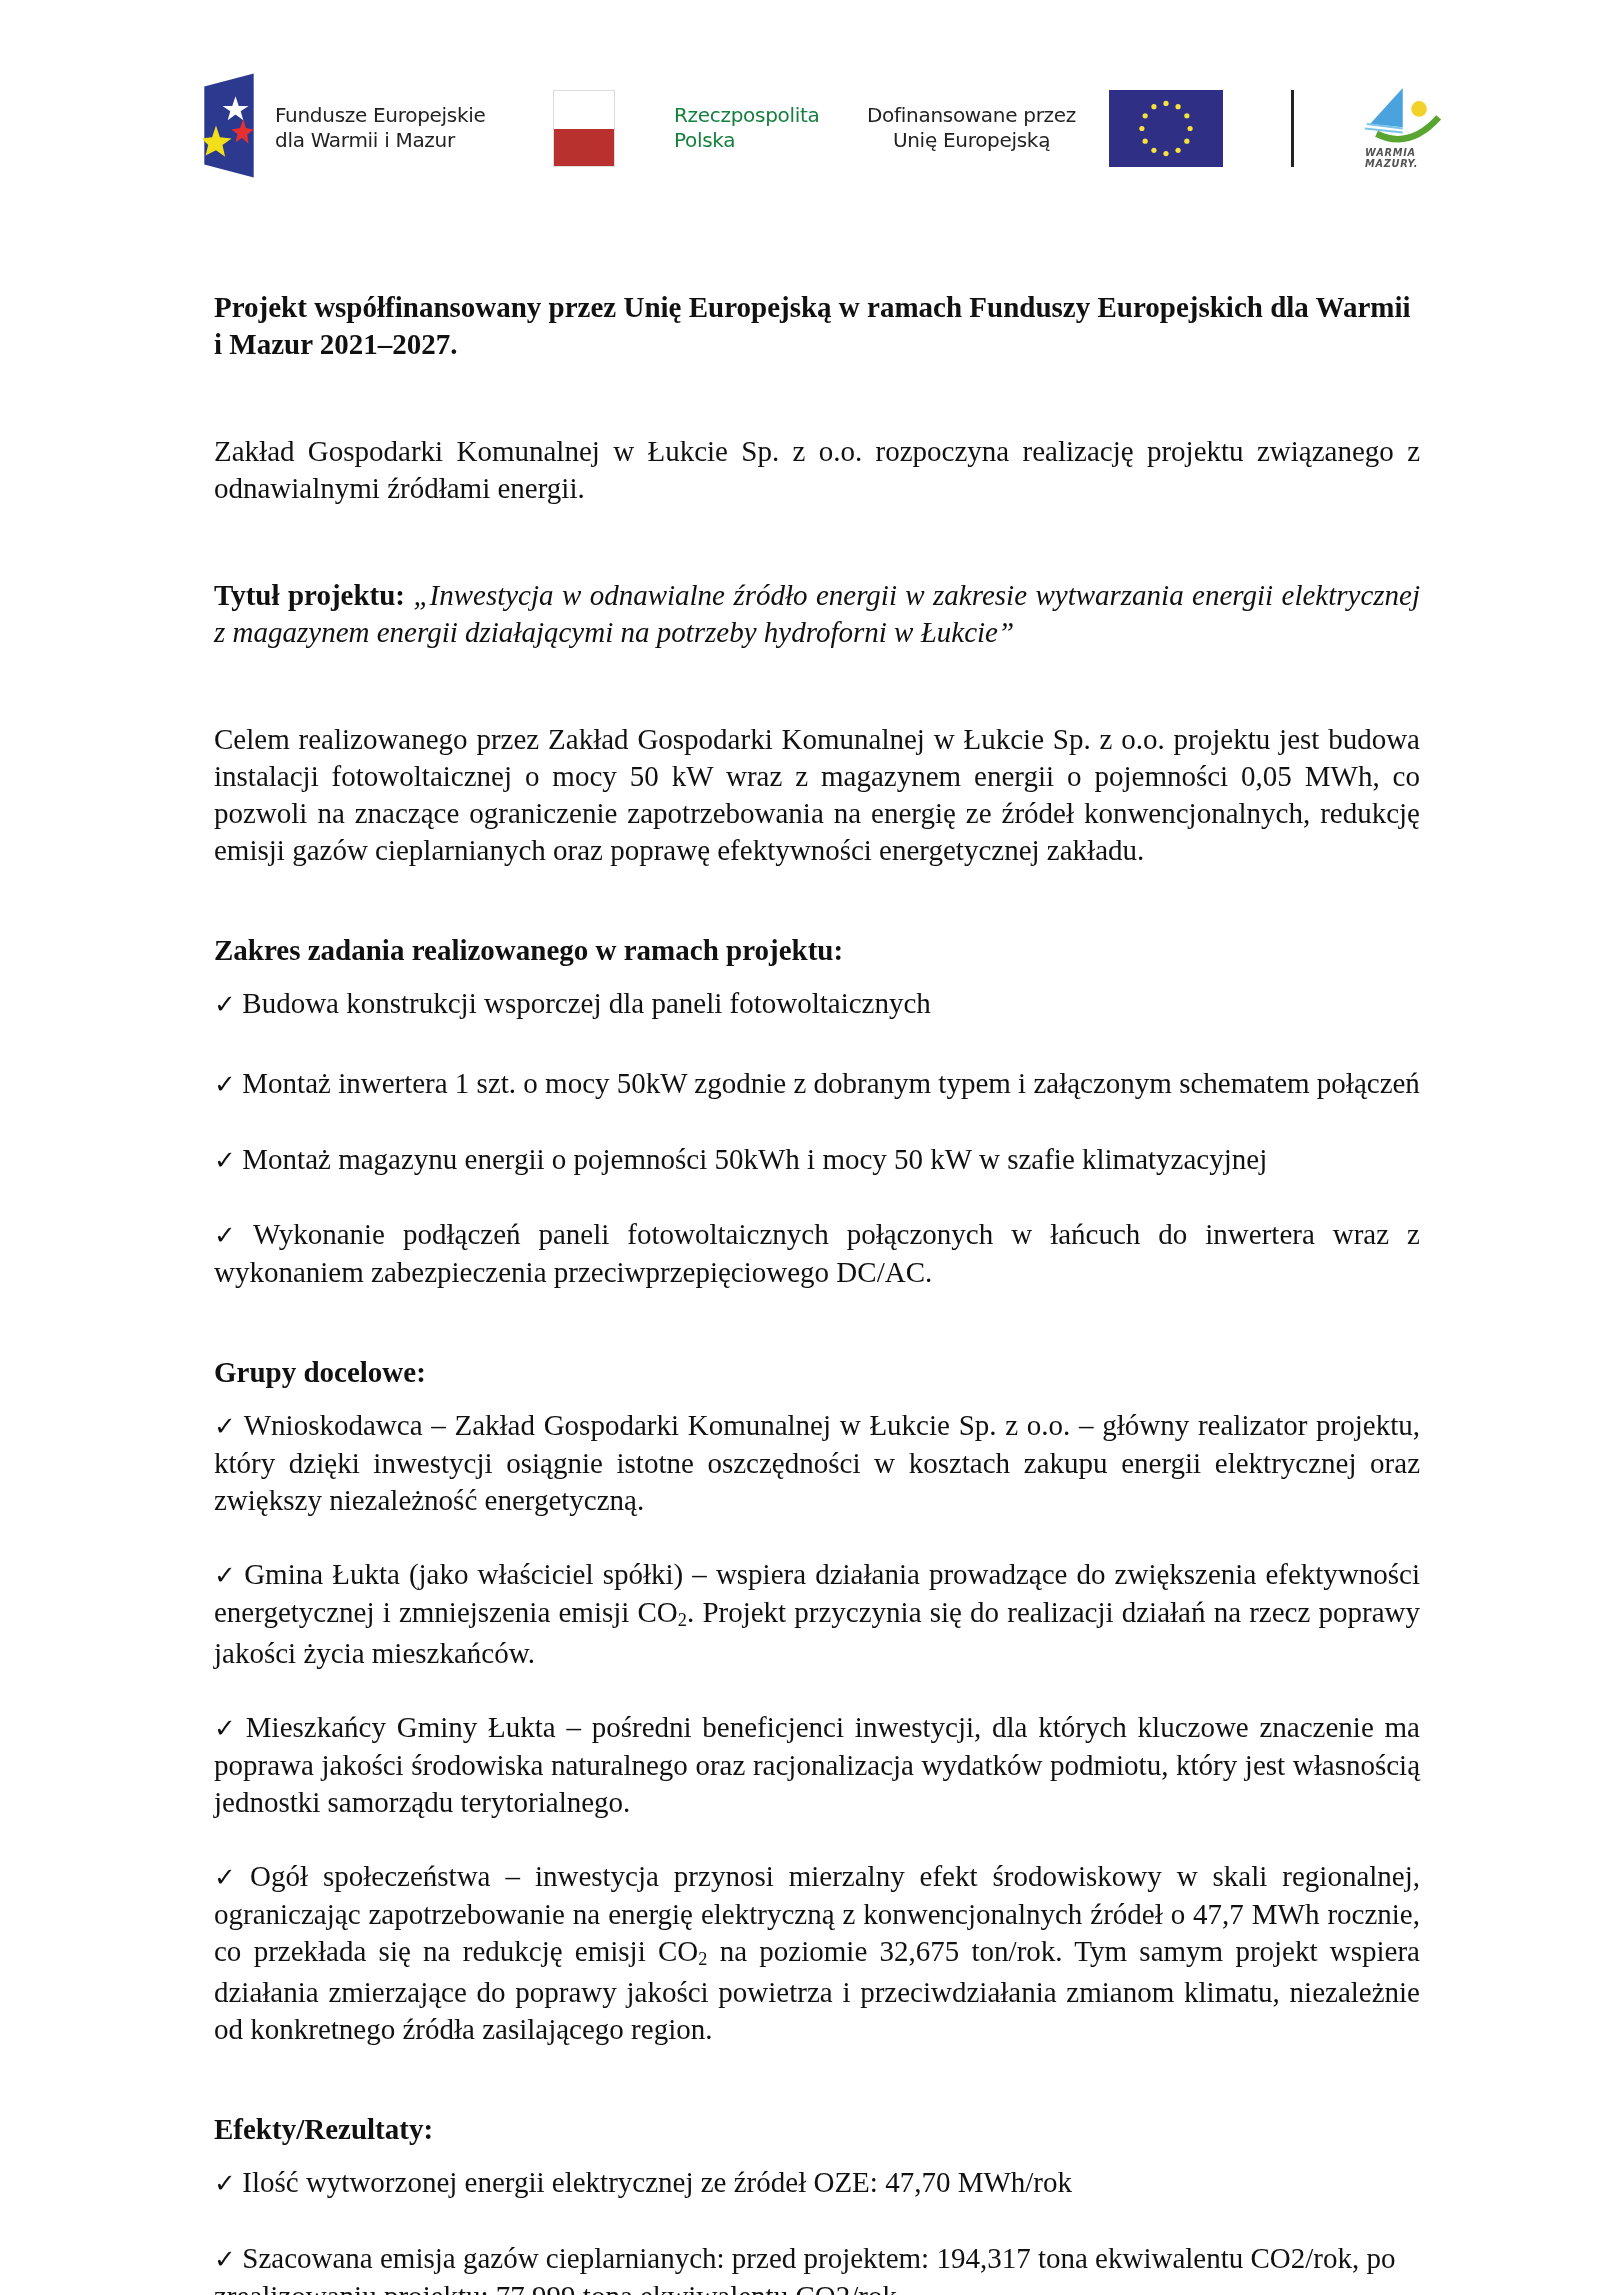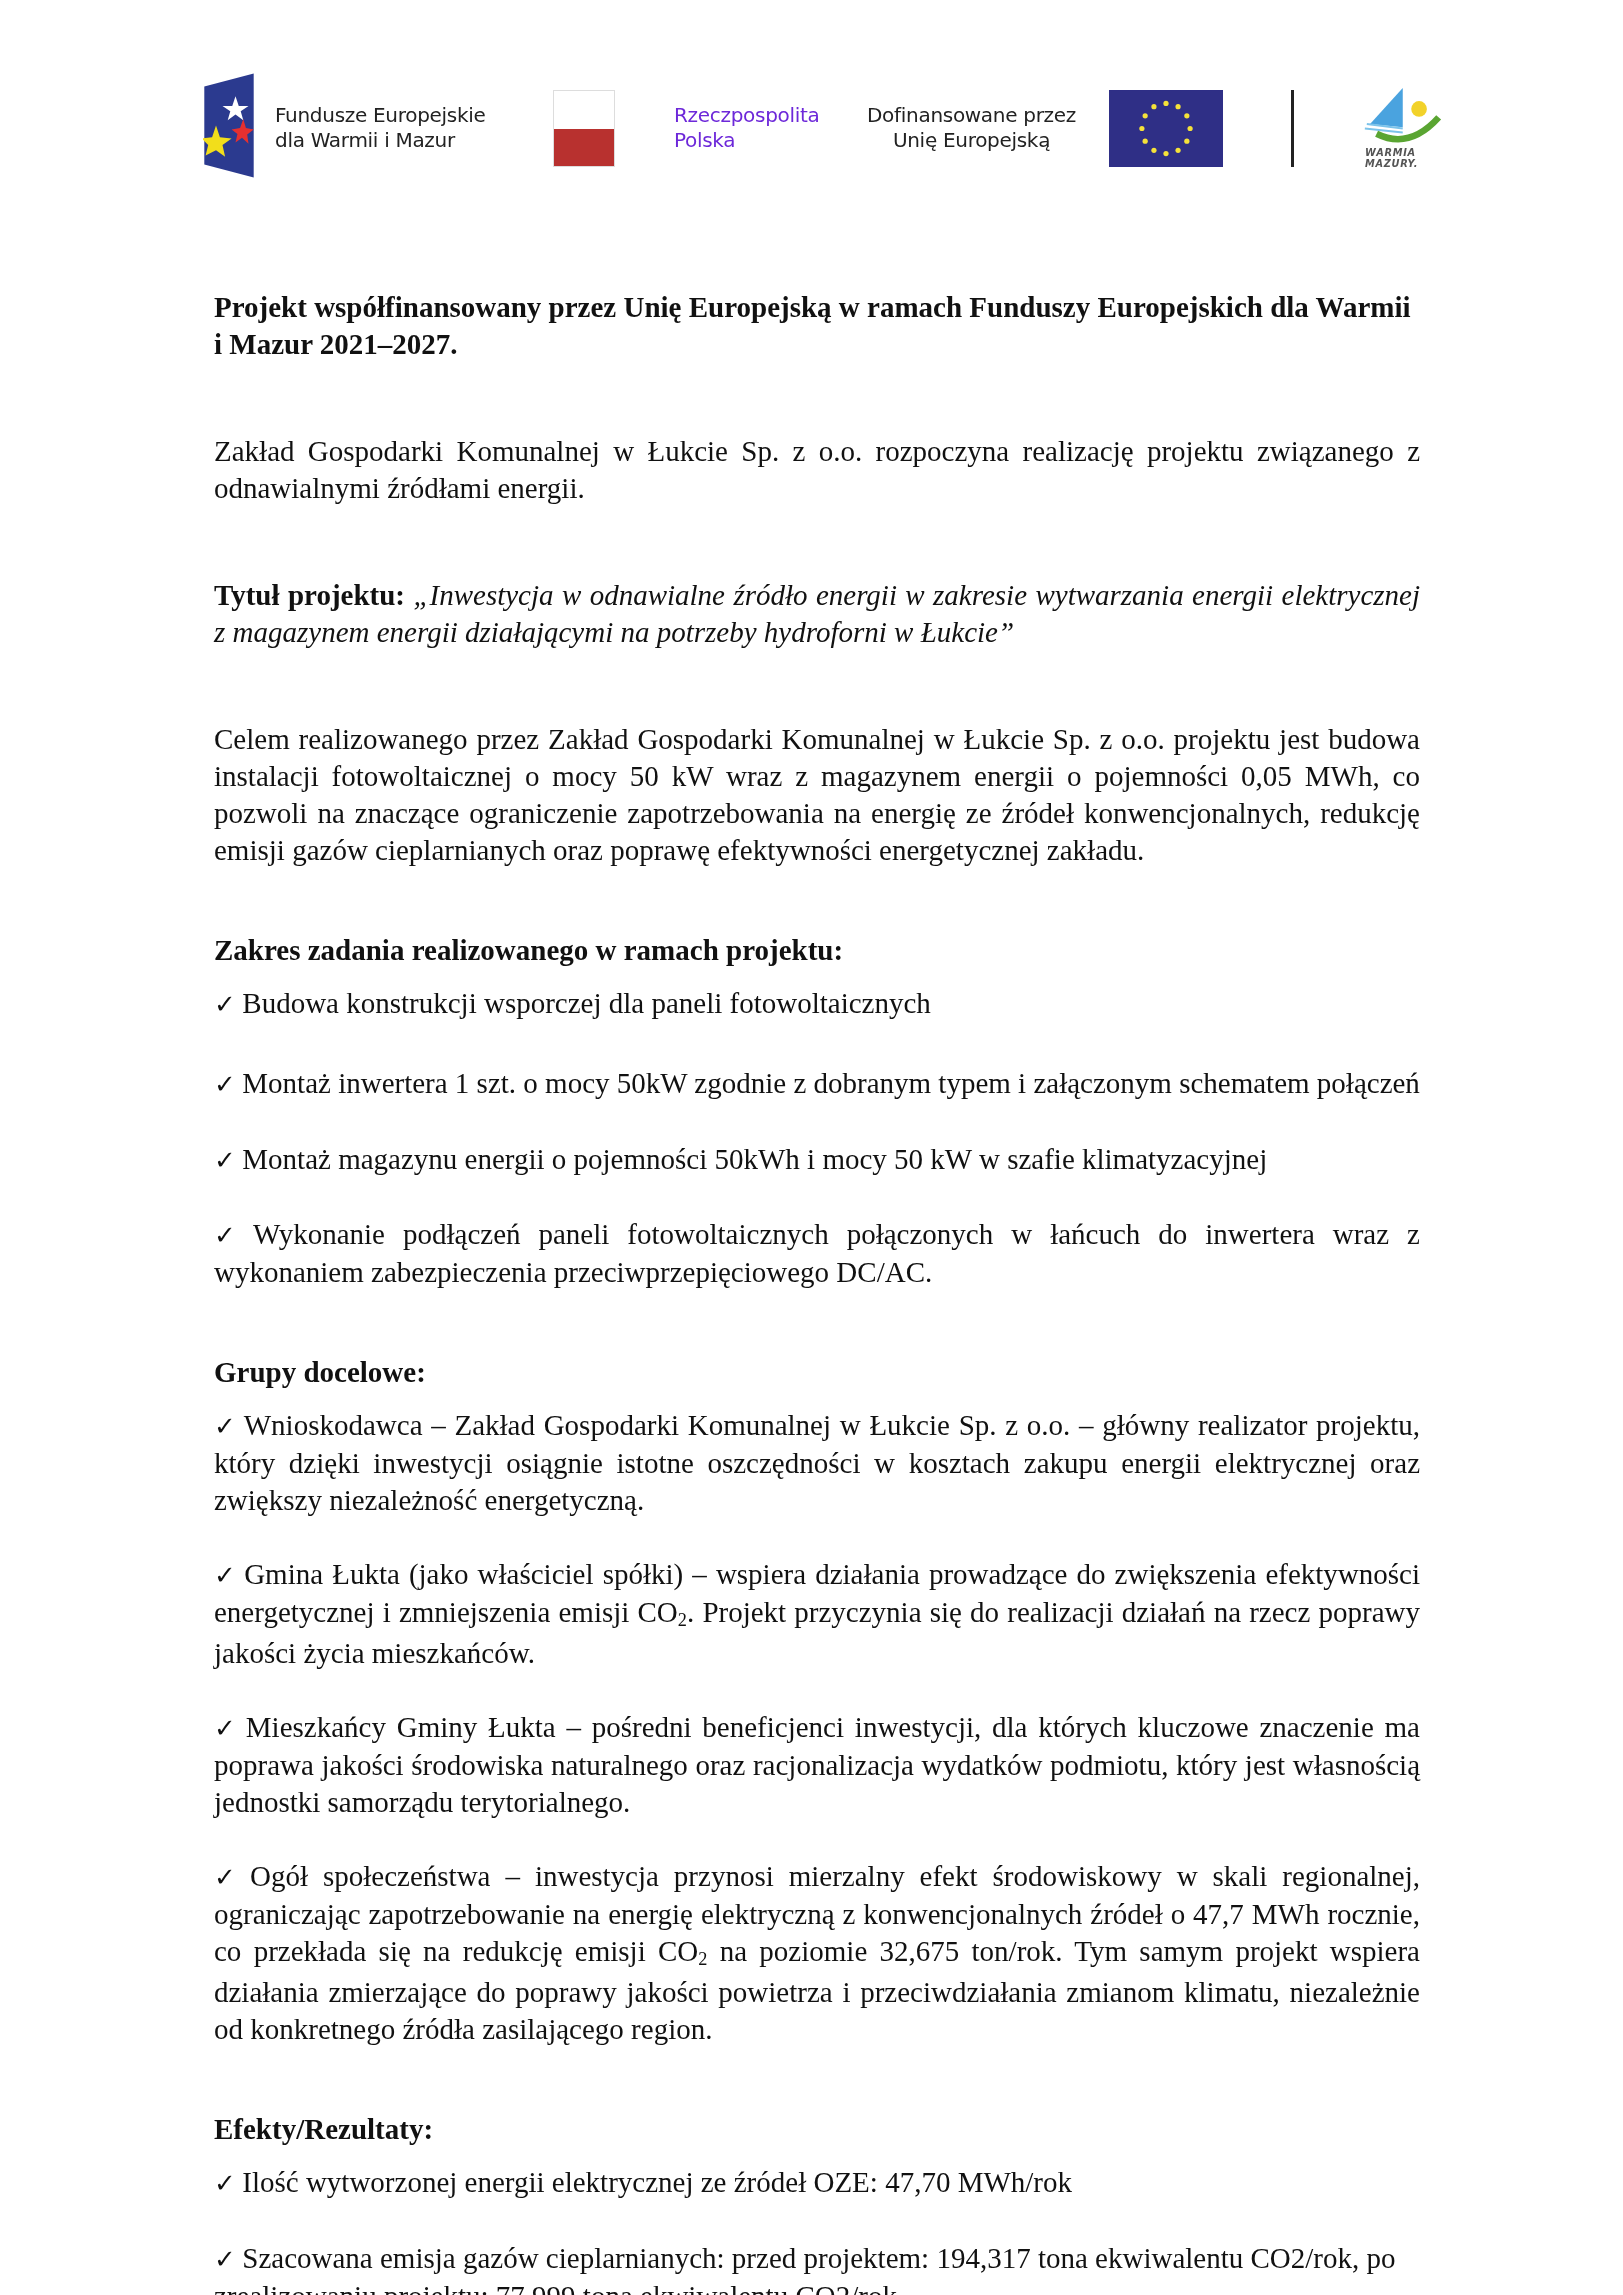--- a/index.html
+++ b/index.html
@@ -6,21 +6,21 @@
     body { width: 1623px; height: 2295px; position: relative; overflow: hidden; color: #111; }
     .page { position: absolute; left: 0; top: 0; width: 1623px; height: 2295px; }
 
     
     .logo-bar { position: absolute; left: 0; top: 0; width: 1618px; height: 196px; padding-left: 8px; }
     .fe-logo { position: absolute; left: 203px; top: 73px; width: 52px; height: 105px; }
     .fe-text { position: absolute; left: 275px; top: 103px; font-family: "DejaVu Sans", sans-serif; font-size: 20px; line-height: 25px; color: #222; letter-spacing: -0.3px; }
     .pl-flag-box { position: absolute; left: 553px; top: 90px; width: 60px; height: 75px; border: 0.7px solid #ddd; }
     .pl-white { position: absolute; left: 0; top: 0; width: 100%; height: 50%; background: #fff; }
     .pl-red { position: absolute; left: 0; top: 50%; width: 100%; height: 50%; background: #b8312f; }
-    .pl-text { position: absolute; left: 674px; top: 103px; font-family: "DejaVu Sans", sans-serif; font-size: 20px; line-height: 25px; color: #6d28d9; letter-spacing: -0.3px; }
+    .pl-text { position: absolute; left: 674px; top: 103px; font-family: "DejaVu Sans", sans-serif; font-size: 20px; line-height: 25px; color: #15803d; letter-spacing: -0.3px; }
     .eu-text { position: absolute; left: 857px; top: 103px; width: 229px; text-align: center; font-family: "DejaVu Sans", sans-serif; font-size: 20px; line-height: 25px; color: #222; letter-spacing: -0.3px; }
     .eu-flag { position: absolute; left: 1109px; top: 90px; width: 114px; height: 77px; background: #2f2f86; }
     .divider { position: absolute; left: 1291px; top: 90px; width: 2.6px; height: 77px; background: #222; }
     .wm-logo { position: absolute; left: 1357px; top: 88px; width: 98px; height: 85px; }
     .wm-text { position: absolute; left: 1365px; top: 147px; font-family: "DejaVu Sans", sans-serif; font-weight: bold; font-style: italic; font-size: 9.8px; line-height: 11px; color: #555; letter-spacing: 0.7px; }
 
     
     .content { position: absolute; left: 198px; top: 273px; width: 1238px; font-family: "Liberation Serif", serif; font-size: 29px; line-height: 37px; color: #111; }
     .content p { margin: 16px; text-align: justify; }
     .b { font-weight: bold; text-align: center; }

